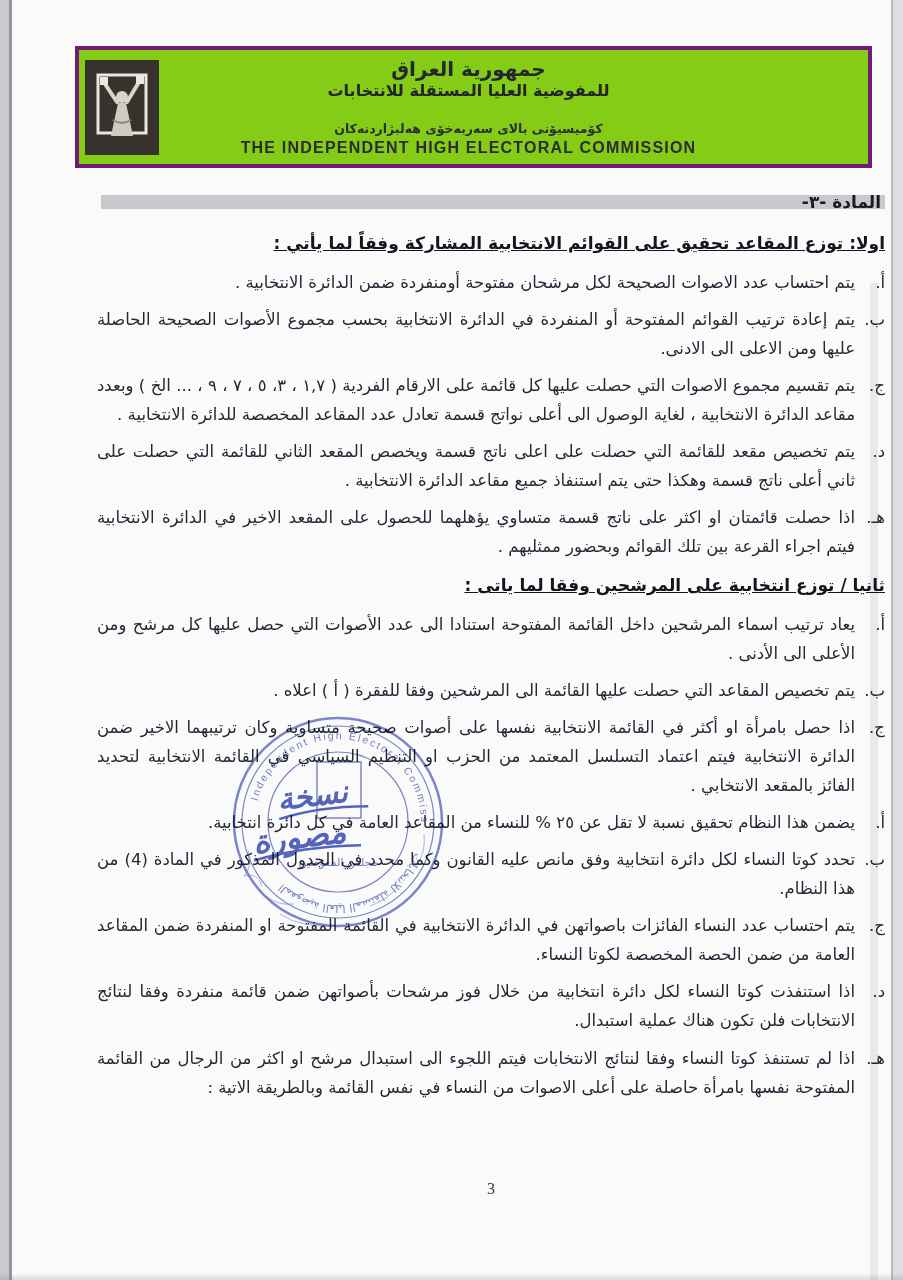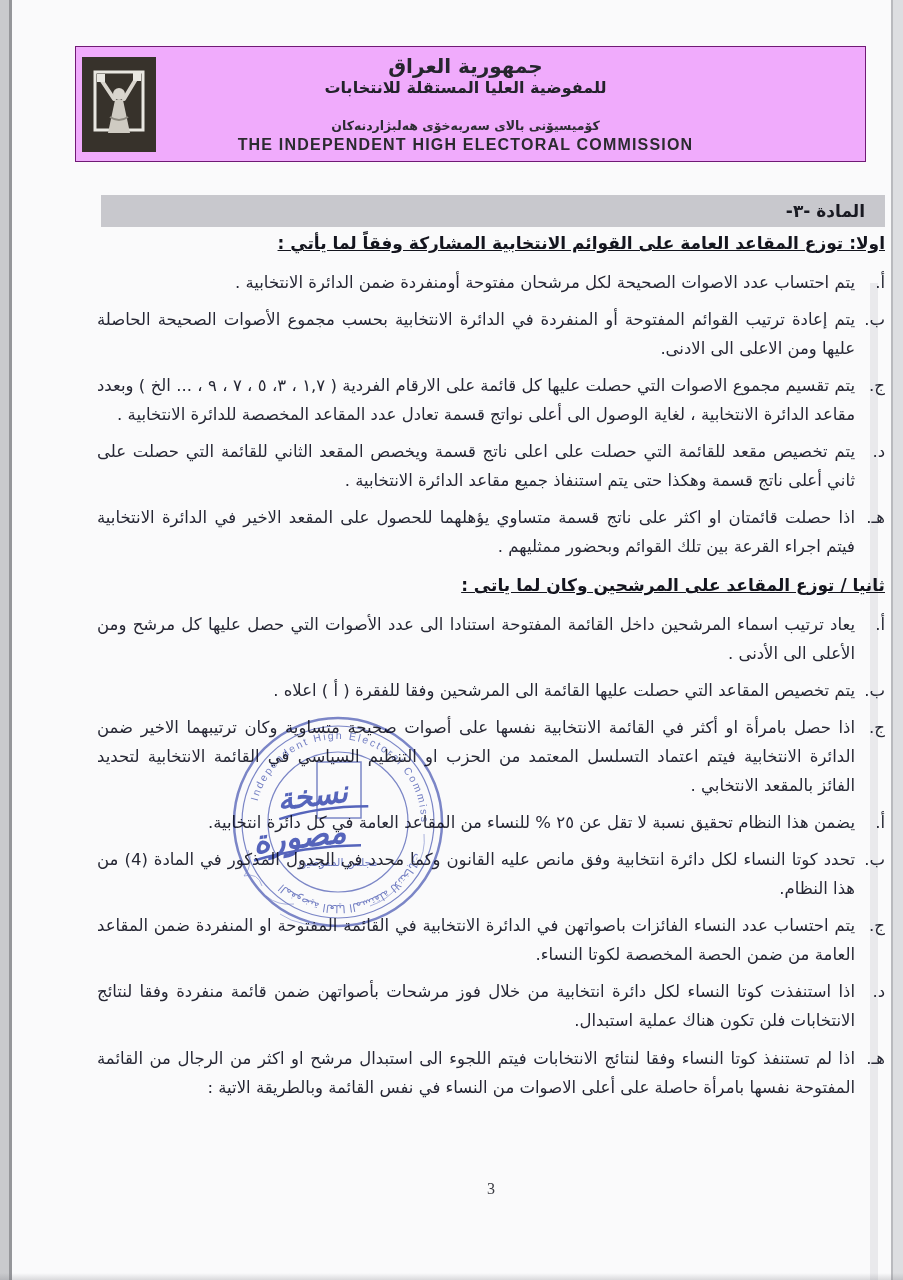--- a/index.html
+++ b/index.html
@@ -12,34 +12,34 @@
   .scan-left{position:absolute;left:0;top:0;width:9px;height:100%;background:#c9cacd;}
   .scan-left-line{position:absolute;left:9px;top:0;width:3px;height:100%;background:#95969a;}
   .scan-right-band{position:absolute;right:0;top:0;width:10px;height:100%;background:#dddee1;}
   .scan-right-line{position:absolute;right:10px;top:0;width:2px;height:100%;background:#b9babe;}
   .scan-right-soft{position:absolute;right:25px;top:283px;bottom:0;width:8px;background:#e9e9ec;}
   .scan-bottom{position:absolute;left:0;bottom:0;width:100%;height:7px;background:linear-gradient(0deg,rgba(120,120,128,.25),rgba(120,120,128,0));}
 
   
   .header-box{
     position:absolute;left:75px;top:46px;width:789px;height:114px;
-    border:1px solid #701a75;background:#f0abfc;display:flex;align-items:center;
+    border:4px solid #701a75;background:#84cc16;display:flex;align-items:center;
   }
   .logo{width:74px;height:95px;margin:0 0 0 6px;flex:0 0 auto;}
   .header-center{flex:1;display:flex;flex-direction:column;align-items:center;justify-content:center;margin-right:90px;}
   .hdr-ar1{font-size:20px;font-weight:bold;color:#26262e;line-height:1.2;}
   .hdr-ar2{font-size:16px;font-weight:bold;color:#23232b;line-height:1.25;}
   .hdr-ku{font-size:12.5px;font-weight:bold;color:#2c2c33;margin-top:20px;}
   .hdr-en{font-size:16px;font-weight:bold;color:#2b2b30;letter-spacing:1.2px;margin-top:3px;font-family:"Liberation Sans", sans-serif;}
 
   
   .article-bar{
-    position:absolute;left:101px;top:195px;width:784px;height:32px;
+    position:absolute;left:101px;top:195px;width:784px;height:14px;
     background:#c8c8cd;display:flex;align-items:center;
-    direction:rtl;padding-right:20px;box-sizing:border-box;
+    direction:rtl;padding-right:4px;box-sizing:border-box;
     font-size:17px;font-weight:bold;color:#191a22;
   }
 
   
   .content{
     position:absolute;left:97px;top:229px;width:788px;
     direction:rtl;text-align:justify;
     font-size:16.5px;line-height:1.76;color:#262734;
   }
   .sec-heading{font-weight:bold;color:#14151e;margin:0 0 9px 0;font-size:17px;}
@@ -90,21 +90,21 @@
     <div class="hdr-en">THE INDEPENDENT HIGH ELECTORAL COMMISSION</div>
   </div>
 </div>
 
 <div class="article-bar">
   <span>المادة  -٣-</span>
 </div>
 
 <div class="content">
 
-  <div class="sec-heading"><span>اولا: توزع المقاعد العامة على القوائم الانتخابية المشاركة وفقاً لما يأتي :</span></div>
+  <div class="sec-heading"><span>اولا: توزع المقاعد تحقيق على القوائم الانتخابية المشاركة وفقاً لما يأتي :</span></div>
   <div class="item">
     <span class="marker">أ.</span>
     <span class="itext">يتم احتساب عدد الاصوات الصحيحة لكل مرشحان مفتوحة أومنفردة ضمن الدائرة الانتخابية .</span>
   </div>
   <div class="item">
     <span class="marker">ب.</span>
     <span class="itext">يتم إعادة ترتيب القوائم المفتوحة أو المنفردة في الدائرة الانتخابية بحسب مجموع الأصوات الصحيحة الحاصلة عليها ومن الاعلى الى الادنى.</span>
   </div>
   <div class="item">
     <span class="marker">ج.</span>
@@ -112,21 +112,21 @@
   </div>
   <div class="item">
     <span class="marker">د.</span>
     <span class="itext">يتم تخصيص مقعد للقائمة التي حصلت على اعلى ناتج قسمة ويخصص المقعد الثاني للقائمة التي  حصلت على ثاني أعلى ناتج قسمة وهكذا حتى يتم استنفاذ جميع مقاعد الدائرة الانتخابية .</span>
   </div>
   <div class="item">
     <span class="marker">هـ.</span>
     <span class="itext">اذا حصلت قائمتان او اكثر على ناتج قسمة متساوي يؤهلهما للحصول على المقعد الاخير في الدائرة الانتخابية فيتم اجراء القرعة بين تلك القوائم وبحضور ممثليهم .</span>
   </div>
 
-  <div class="sec-heading spaced"><span>ثانيا / توزع المقاعد على المرشحين وكان لما ياتى :</span></div>
+  <div class="sec-heading spaced"><span>ثانيا / توزع انتخابية على المرشحين وفقا لما ياتى :</span></div>
   <div class="item">
     <span class="marker">أ.</span>
     <span class="itext">يعاد ترتيب اسماء المرشحين داخل القائمة المفتوحة استنادا الى عدد الأصوات التي حصل عليها كل مرشح ومن الأعلى الى الأدنى .</span>
   </div>
   <div class="item">
     <span class="marker">ب.</span>
     <span class="itext">يتم تخصيص المقاعد التي حصلت عليها القائمة الى المرشحين وفقا للفقرة ( أ ) اعلاه .</span>
   </div>
   <div class="item">
     <span class="marker">ج.</span>

